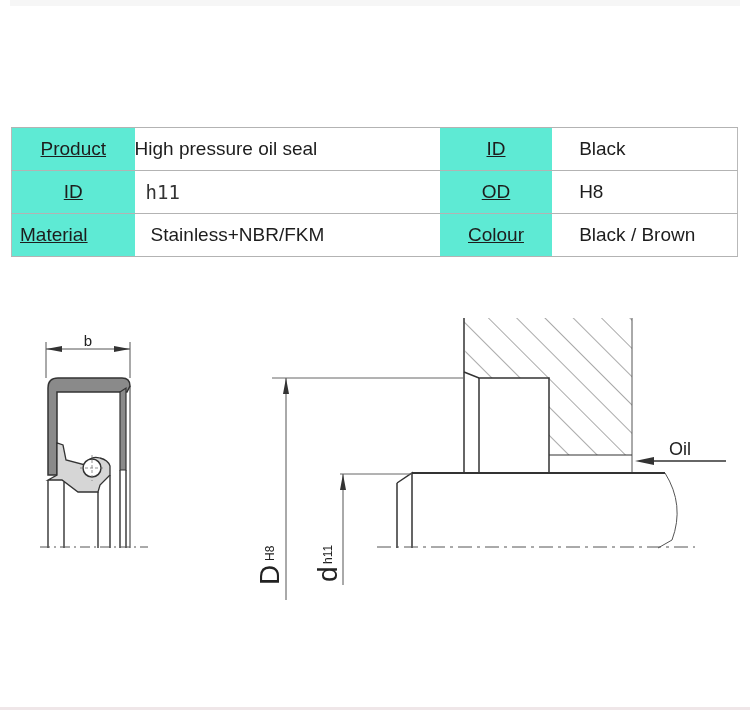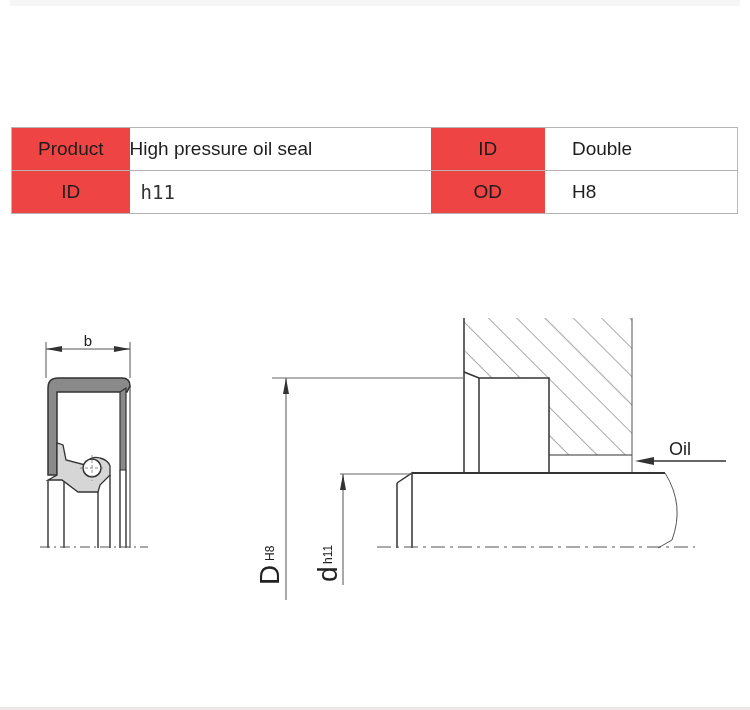--- a/index.html
+++ b/index.html
@@ -1,21 +1,21 @@
 <!DOCTYPE html>
 <html><head>
 <meta charset="utf-8">
 <style>
   html, body { margin:0; padding:0; background:#ffffff; }
   body { width:750px; height:710px; position:relative; overflow:hidden; font-family:"Liberation Sans", sans-serif; }
   .top-shade { position:absolute; left:10px; top:0; width:730px; height:6px; background:#f6f6f6; }
   .bottom-shade { position:absolute; left:0; bottom:0; width:750px; height:3px; background:#efe6e8; }
   table.spec { position:absolute; left:11px; top:127px; width:727px; border-collapse:collapse; border:1.5px solid #b9b9b9; }
   table.spec td { border-top:1.5px solid #b3b3b3; border-bottom:1.5px solid #b3b3b3; height:42px; padding:0; font-size:19px; color:#1d1d1d; vertical-align:middle; }
-  table.spec td.lbl { background:#ef4444; text-align:center; }
+  table.spec td.lbl { background:#5eead4; text-align:center;text-decoration:underline; }
   table.spec td.val { background:#ffffff; text-align:left; }
   table.spec td.val.mono { font-family:"DejaVu Sans Mono", monospace; font-size:19px; padding-left:11px; color:#333; }
   td.c1 { width:121px; }
   td.c2 { width:305px; }
   td.c3 { width:120px; }
   td.c4 { width:172px; padding-left:27px !important; }
   .lbl-left { text-align:left !important; padding-left:8px !important; }
   svg.drawing { position:absolute; left:0; top:280px; }
   .dim-label { font-family:"Liberation Sans", sans-serif; fill:#222; }
 </style>
@@ -23,27 +23,33 @@
 <body>
 
 <div class="top-shade"></div>
 
 <table class="spec">
   <tbody>
       <tr>
     <td class="lbl c1">Product</td>
     <td class="val c2">High pressure oil seal</td>
     <td class="lbl c3">ID</td>
-    <td class="val c4">Double</td>
+    <td class="val c4">Black</td>
   </tr>
   <tr>
     <td class="lbl c1">ID</td>
     <td class="val c2 mono">h11</td>
     <td class="lbl c3">OD</td>
     <td class="val c4">H8</td>
+  </tr>
+  <tr>
+    <td class="lbl c1 lbl-left">Material</td>
+    <td class="val c2" style="padding-left:16px">Stainless+NBR/FKM</td>
+    <td class="lbl c3">Colour</td>
+    <td class="val c4">Black / Brown</td>
   </tr>
 </tbody>
   </table>
 
 <svg class="drawing" width="750" height="330" viewBox="0 280 750 330" xmlns="http://www.w3.org/2000/svg">
   <defs>
     <pattern id="hatch" patternUnits="userSpaceOnUse" width="20" height="20" patternTransform="rotate(-45)">
       <line x1="0" y1="0" x2="0" y2="20" stroke="#555" stroke-width="1"></line>
     </pattern>
     <clipPath id="housingClip">

